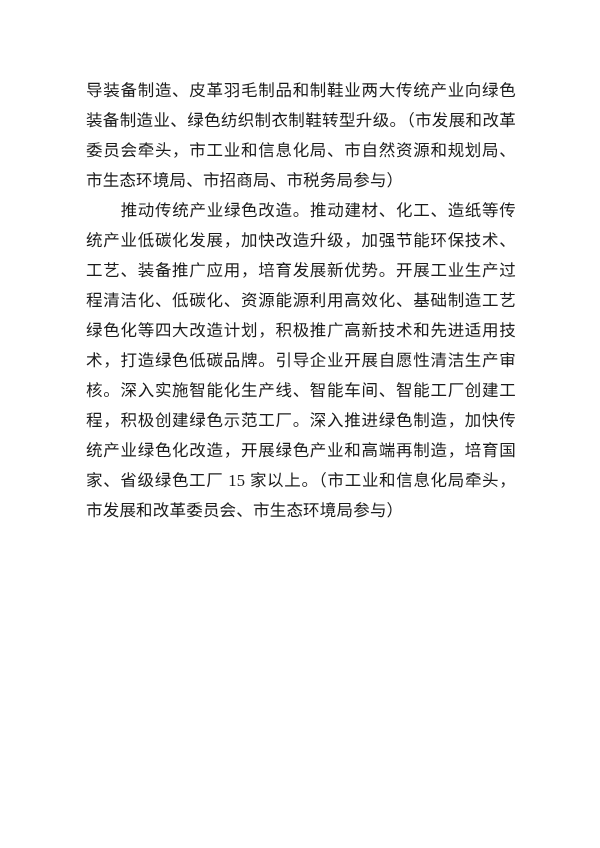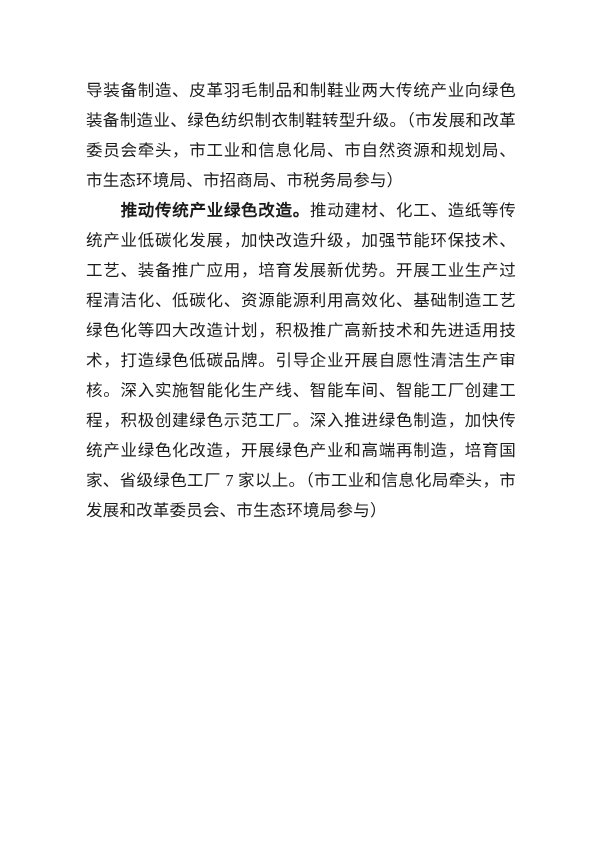--- a/index.html
+++ b/index.html
@@ -27,21 +27,21 @@
     letter-spacing: 0.2px;
   }
   .para {
     margin: 0;
     padding: 0;
   }
   .para.indented {
     text-indent: 2.1em;
   }
   .lead {
-    font-weight: bold;
+    font-weight: normal;
     margin-top: 12px;
   }
   .page-number {
     position: absolute;
     top: 779px;
     left: 0;
     width: 100%;
     text-align: right;
     font-size: 11.5px;
     color: #2a2a2a;
@@ -51,20 +51,20 @@
 </style>
 </head>
 <body>
 
 <div class="page">
 
   <div class="content">
 
     <p class="para"><span>导装备制造、皮革羽毛制品和制鞋业两大传统产业向绿色装备制造业、绿色纺织制衣制鞋转型升级。（市发展和改革委员会牵头，市工业和信息化局、市自然资源和规划局、市生态环境局、市招商局、市税务局参与）</span></p>
 
-    <p class="para indented"><span class="lead">推动传统产业绿色改造。</span><span>推动建材、化工、造纸等传统产业低碳化发展，加快改造升级，加强节能环保技术、工艺、装备推广应用，培育发展新优势。开展工业生产过程清洁化、低碳化、资源能源利用高效化、基础制造工艺绿色化等四大改造计划，积极推广高新技术和先进适用技术，打造绿色低碳品牌。引导企业开展自愿性清洁生产审核。深入实施智能化生产线、智能车间、智能工厂创建工程，积极创建绿色示范工厂。深入推进绿色制造，加快传统产业绿色化改造，开展绿色产业和高端再制造，培育国家、省级绿色工厂 7 家以上。（市工业和信息化局牵头，市发展和改革委员会、市生态环境局参与）</span></p>
+    <p class="para indented"><span class="lead">推动传统产业绿色改造。</span><span>推动建材、化工、造纸等传统产业低碳化发展，加快改造升级，加强节能环保技术、工艺、装备推广应用，培育发展新优势。开展工业生产过程清洁化、低碳化、资源能源利用高效化、基础制造工艺绿色化等四大改造计划，积极推广高新技术和先进适用技术，打造绿色低碳品牌。引导企业开展自愿性清洁生产审核。深入实施智能化生产线、智能车间、智能工厂创建工程，积极创建绿色示范工厂。深入推进绿色制造，加快传统产业绿色化改造，开展绿色产业和高端再制造，培育国家、省级绿色工厂 15 家以上。（市工业和信息化局牵头，市发展和改革委员会、市生态环境局参与）</span></p>
 
 
   </div>
 
   <div class="page-number">50</div>
 
 </div>
 
 </body></html>

